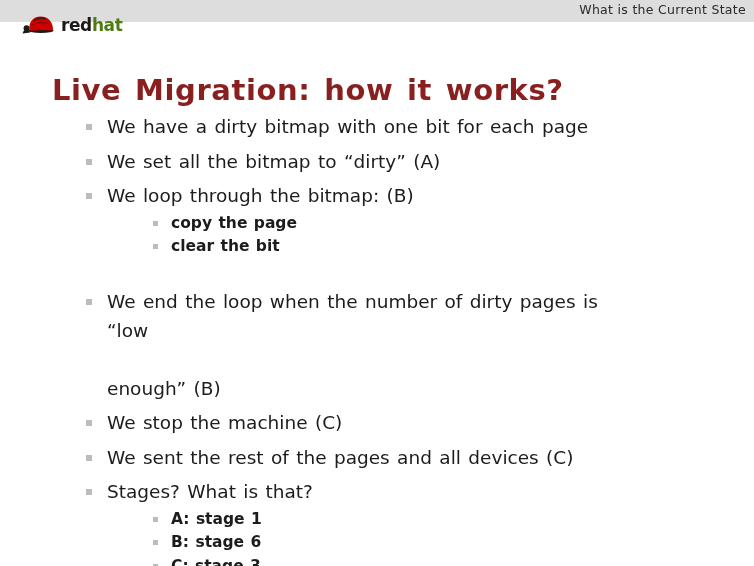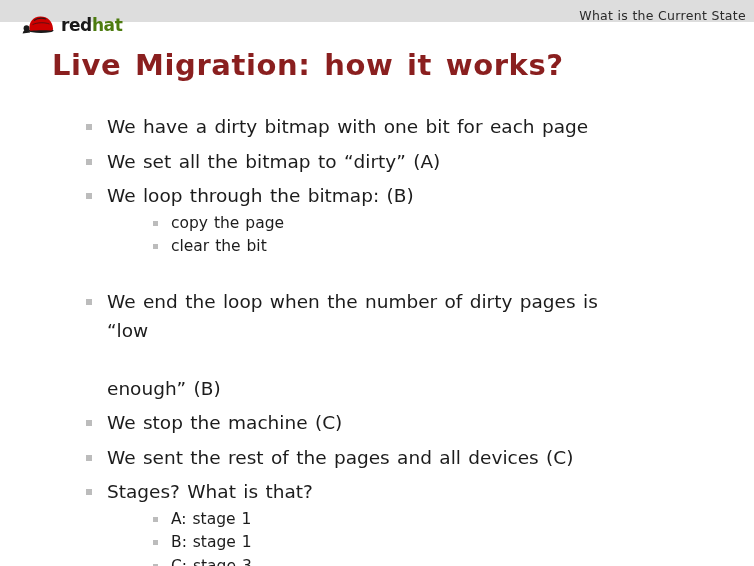--- a/index.html
+++ b/index.html
@@ -20,21 +20,21 @@
   .header-bar {
     position: absolute;
     top: 0;
     left: 0;
     width: 754px;
     height: 22px;
     background: #dddddd;
   }
   .header-title {
     position: absolute;
-    top: 8px;
+    top: 2px;
     right: 8px;
     font-size: 12.5px;
     color: #2a2a2a;
     letter-spacing: 0.3px;
     font-family: "DejaVu Sans", sans-serif;
     white-space: nowrap;
   }
 
   
   .logo {
@@ -59,21 +59,21 @@
     margin-left: 1px;
     margin-top: 2px;
   }
   .logo-word .w-red { color: #1a1a1a; text-align: center; }
   .logo-word .w-hat { color: #4d7c0f; }
 
   
   .slide-title {
     position: absolute;
     left: 52px;
-    top: 48px;
+    top: 73px;
     font-size: 29px;
     font-weight: bold;
     color: #8a1f1f;
     letter-spacing: 0.6px;
     word-spacing: 3px;
     font-family: "DejaVu Sans", sans-serif;
     white-space: nowrap;
   }
 
   
@@ -118,20 +118,21 @@
     top: 12px;
   }
 
   
   ul.lvl2 > li.item {
     font-size: 15.5px;
     line-height: 23.5px;
     margin-bottom: 0;
     padding-left: 18px;
     word-spacing: 1px;
+    font-weight: bold;
   }
   ul.lvl2 > li.item > .bullet {
     width: 5px;
     height: 5px;
     top: 9px;
   }
 
   
   li.faded {
     color: #fafafa;
@@ -223,21 +224,21 @@
     <li class="item">
       <span class="bullet"></span>
       <span>Stages? What is that?</span>
       <ul class="lvl2">
         <li class="item">
           <span class="bullet"></span>
           <span>A: stage 1</span>
         </li>
         <li class="item">
           <span class="bullet"></span>
-          <span>B: stage 1</span>
+          <span>B: stage 6</span>
         </li>
         <li class="item">
           <span class="bullet"></span>
           <span>C: stage 3</span>
         </li>
         <li class="item faded">
           <span class="bullet"></span>
           <span>cancel/error: stage −1</span>
           <span class="subnote">Don’t you like the meaning overload</span>
         </li>

